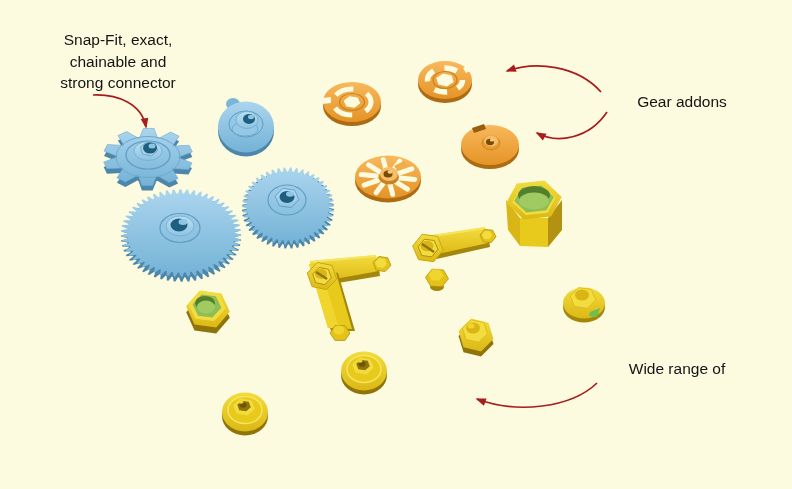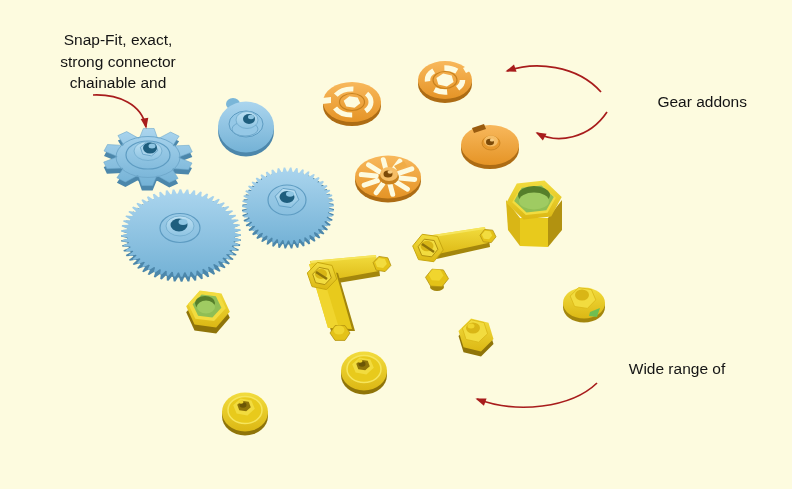--- a/index.html
+++ b/index.html
@@ -2,21 +2,21 @@
 <html><head>
 <meta charset="utf-8">
 <style>
   html,body{margin:0;padding:0;}
   body{width:792px;height:489px;overflow:hidden;background:#FDFBDF;position:relative;
        font-family:"Liberation Sans",sans-serif;}
   #stage{position:relative;width:792px;height:489px;}
   #scene{position:absolute;left:0;top:0;}
   .lbl{position:absolute;font-size:15.5px;line-height:21.5px;color:#141414;text-align:center;}
   #lblSnap{left:33px;top:21px;width:170px;margin-top:8px;}
-  #lblGear{left:617px;top:91px;width:130px;text-align:right;}
+  #lblGear{left:617px;top:91px;width:130px;text-align:center;}
   #lblWide{left:597px;top:358px;width:160px;}
 </style>
 </head>
 <body>
 
 <div id="stage">
 
 <svg id="scene" width="792" height="489" viewBox="0 0 792 489">
   <defs>
     <linearGradient id="gBlue" x1="0" y1="0" x2="0" y2="1">
@@ -210,22 +210,22 @@
   <g stroke="#A81C1C" stroke-width="1.7" fill="none">
     <path d="M93,95 C118,94 142,104 146,127" marker-end="url(#ah)"></path>
     <path d="M601,92 C577,65 535,61 507,71" marker-end="url(#ah)"></path>
     <path d="M607,112 C589,139 557,144 537,133" marker-end="url(#ah)"></path>
     <path d="M597,383 C571,408 517,414 477,399" marker-end="url(#ah)"></path>
   </g>
 </svg>
 
 <div class="lbl" id="lblSnap">
   <div>Snap-Fit, exact,</div>
+  <div>chainable and</div>
   <div>strong connector</div>
-  <div>chainable and</div>
 </div>
 
 <div class="lbl" id="lblGear">Gear addons</div>
 
 <div class="lbl" id="lblWide">
   <div>Wide range of</div>
 </div>
 
 </div>
 

